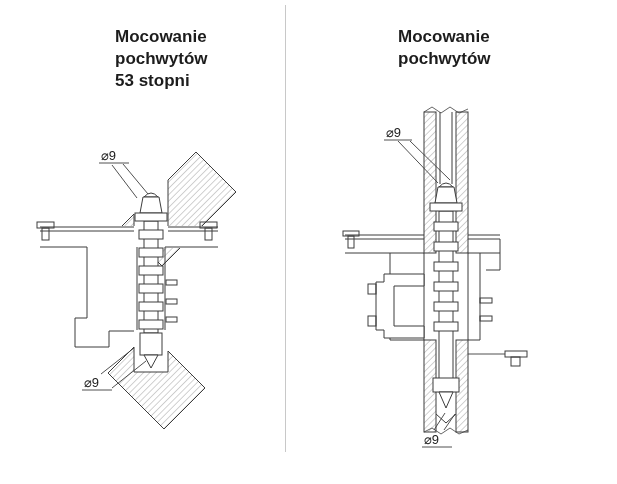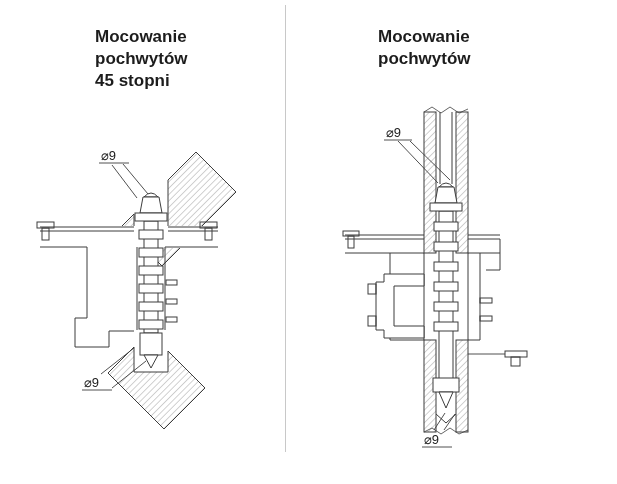--- a/index.html
+++ b/index.html
@@ -8,36 +8,37 @@
     background:#ffffff;
     font-family:"Liberation Sans", sans-serif;
   }
   .title{
     position:absolute;
     font-weight:700;
     font-size:17px;
     line-height:22px;
     color:#1c1c1c;
     white-space:nowrap;
+    margin-left:20px;
   }
   svg.drawing{position:absolute;left:0;top:0}
   .dim{
     font-family:"Liberation Sans", sans-serif;
     font-size:13px;
     font-weight:400;
     fill:#1b1b1b;
   }
 </style>
 </head>
 <body>
 
 <div class="title" style="left:95px;top:26px">
   <div>Mocowanie</div>
   <div>pochwytów</div>
-  <div>45 stopni</div>
+  <div>53 stopni</div>
 </div>
 
 <div class="title" style="left:378px;top:26px">
   <div>Mocowanie</div>
   <div>pochwytów</div>
 </div>
 
 <svg class="drawing" width="617" height="484" viewBox="0 0 617 484">
   <defs>
     <pattern id="h45" patternUnits="userSpaceOnUse" width="4.5" height="4.5" patternTransform="rotate(45)">

